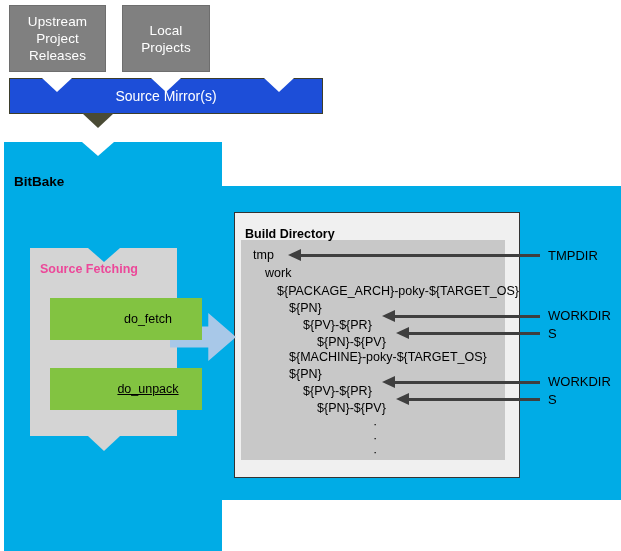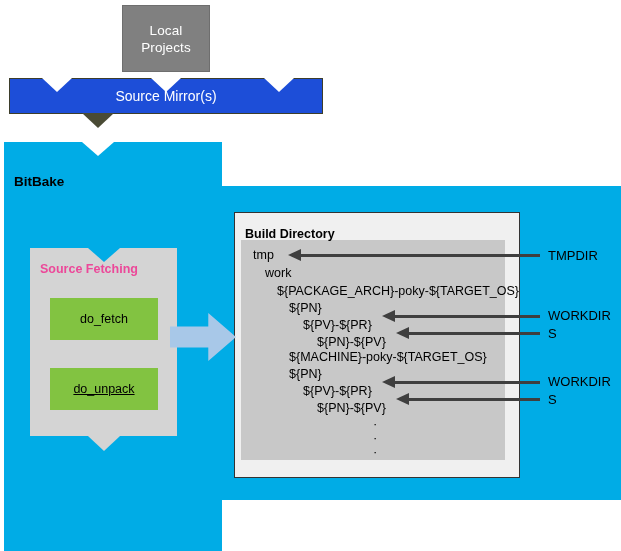--- a/index.html
+++ b/index.html
@@ -146,20 +146,21 @@
     left: 50px;
     width: 108px;
     height: 42px;
     background: #82c341;
     color: #000000;
     font-size: 12.5px;
     display: flex;
     align-items: center;
     justify-content: center;
     z-index: 5;
+    padding-left: 44px;
   }
   #task-fetch  { top: 298px; }
   #task-unpack { top: 368px; text-decoration: underline; }
 
   
   #fetch-notch-top {
     position: absolute;
     left: 88px;
     top: 248px;
     width: 32px;
@@ -261,20 +262,27 @@
 </style>
 </head>
 <body>
 
 <div id="canvas">
 
   <div id="bitbake-region"></div>
   <div id="bitbake-notch"></div>
   <div id="bitbake-label">BitBake</div>
 
+  <div class="src-box" id="src-upstream">
+    <div>
+      <span>Upstream</span>
+      <span>Project</span>
+      <span>Releases</span>
+    </div>
+  </div>
   <div class="src-box" id="src-local">
     <div>
       <span>Local</span>
       <span>Projects</span>
     </div>
   </div>
 
   <div id="mirror-bar">
     <span>Source Mirror(s)</span>
   </div>

